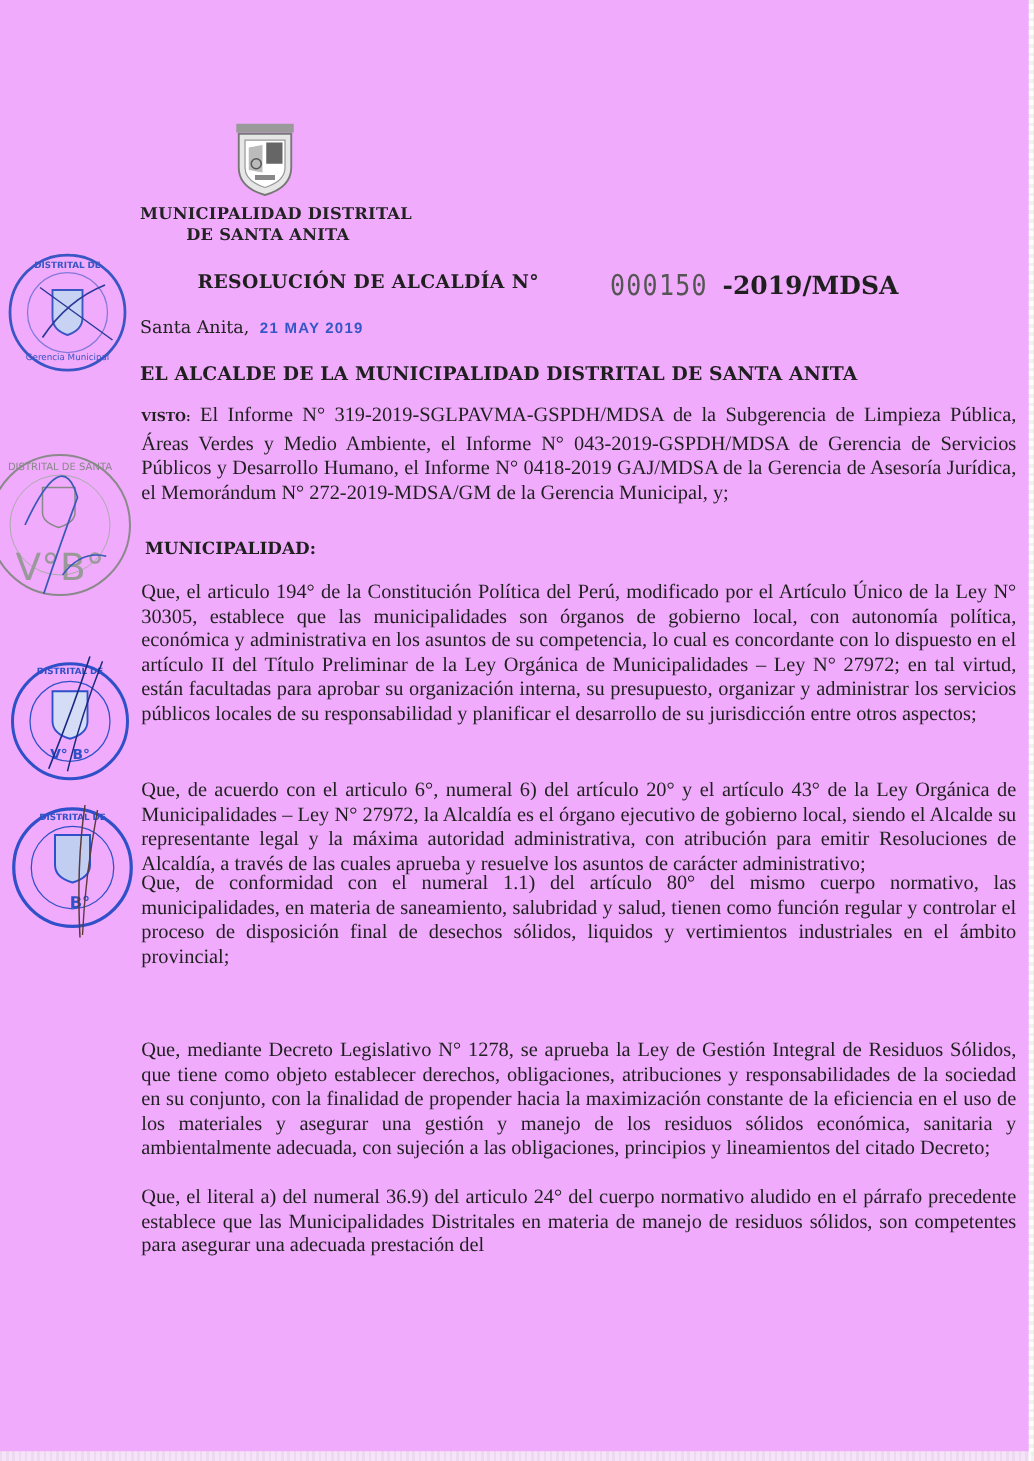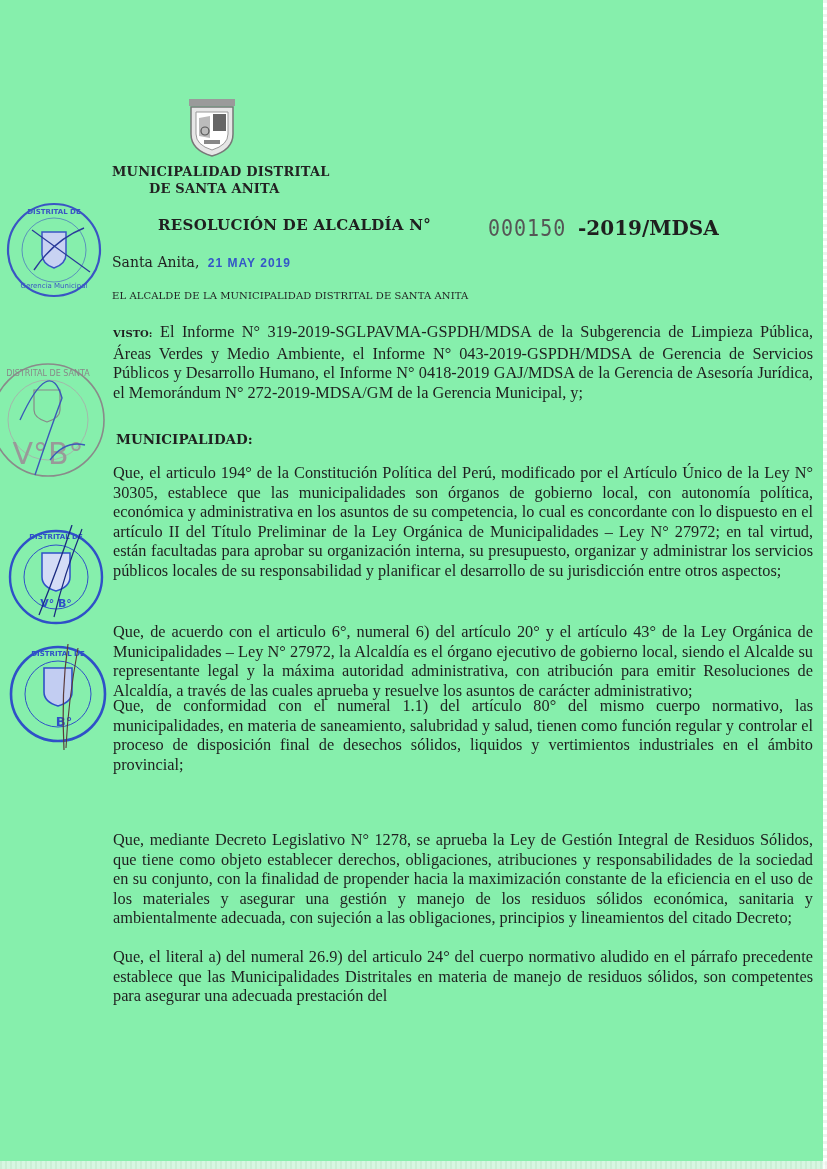--- a/index.html
+++ b/index.html
@@ -1,20 +1,20 @@
 <!DOCTYPE html>
 <html><head>
   <meta charset="utf-8">
   <style>
     html, body { margin: 0; padding: 0; background: #ffffff; }
     body {
       width: 827px; height: 1169px; position: relative; overflow: hidden;
       font-family: "DejaVu Serif", serif; color: #1a1a1a;
     }
-    .page { position: absolute; inset: 0; background: #86efac; }
+    .page { position: absolute; inset: 0; background: #f0abfc; }
     .bottom-noise {
       position: absolute; left: 0; right: 0; bottom: 0; height: 8px;
       background: repeating-linear-gradient(90deg, #e9efe8 0 2px, #fafafa 2px 5px);
       opacity: 0.7;
     }
     .right-edge {
       position: absolute; top: 0; right: 0; width: 4px; height: 100%;
       background: repeating-linear-gradient(180deg, #eef3ee 0 3px, #fff 3px 7px);
     }
     
@@ -38,21 +38,21 @@
       position: absolute; left: 420px; top: 2px; font-weight: bold; font-size: 20px; color: #1f1f1f;
     }
 
     .place-date { position: absolute; left: 112px; top: 254px; font-size: 14px; color: #222; }
     .date-stamp {
       font-family: Liberation Sans, sans-serif; font-weight: bold; color: #3456c8;
       font-size: 12px; letter-spacing: 1px; margin-left: 4px;
     }
 
     .heading-mayor {
-      position: absolute; left: 112px; top: 290px; font-weight: normal; font-size: 10px; letter-spacing: 0.1px; color: #1f1f1f;
+      position: absolute; left: 112px; top: 290px; font-weight: bold; font-size: 15px; letter-spacing: 0.1px; color: #1f1f1f;
     }
 
     .para {
       position: absolute; left: 113px; width: 700px;
       font-family: "Liberation Serif", serif; font-size: 16.3px; line-height: 19.6px;
       text-align: justify; color: #1f1f1f;
     }
     .para .lbl { font-family: "DejaVu Serif", serif; font-weight: bold; font-size: 10px; }
     .p-visto { top: 322px; }
     .considerando {
@@ -106,21 +106,21 @@
   <div class="para p-visto">
     <span class="lbl">VISTO:</span><span> El Informe N° 319-2019-SGLPAVMA-GSPDH/MDSA de la Subgerencia de Limpieza Pública, Áreas Verdes y Medio Ambiente, el Informe N° 043-2019-GSPDH/MDSA de Gerencia de Servicios Públicos y Desarrollo Humano, el Informe N° 0418-2019 GAJ/MDSA de la Gerencia de Asesoría Jurídica, el Memorándum N° 272-2019-MDSA/GM de la Gerencia Municipal, y;</span>
   </div>
 
   <div class="considerando">MUNICIPALIDAD:</div>
 
   <div class="para p1">Que, el articulo 194° de la Constitución Política del Perú, modificado por el Artículo Único de la Ley N° 30305, establece que las municipalidades son órganos de gobierno local, con autonomía política, económica y administrativa en los asuntos de su competencia, lo cual es concordante con lo dispuesto en el artículo II del Título Preliminar de la Ley Orgánica de Municipalidades – Ley N° 27972; en tal virtud, están facultadas para aprobar su organización interna, su presupuesto, organizar y administrar los servicios públicos locales de su responsabilidad y planificar el desarrollo de su jurisdicción entre otros aspectos;</div>
   <div class="para p2">Que, de acuerdo con el articulo 6°, numeral 6) del artículo 20° y el artículo 43° de la Ley Orgánica de Municipalidades – Ley N° 27972, la Alcaldía es el órgano ejecutivo de gobierno local, siendo el Alcalde su representante legal y la máxima autoridad administrativa, con atribución para emitir Resoluciones de Alcaldía, a través de las cuales aprueba y resuelve los asuntos de carácter administrativo;</div>
   <div class="para p3">Que, de conformidad con el numeral 1.1) del artículo 80° del mismo cuerpo normativo, las municipalidades, en materia de saneamiento, salubridad y salud, tienen como función regular y controlar el proceso de disposición final de desechos sólidos, liquidos y vertimientos industriales en el ámbito provincial;</div>
   <div class="para p4">Que, mediante Decreto Legislativo N° 1278, se aprueba la Ley de Gestión Integral de Residuos Sólidos, que tiene como objeto establecer derechos, obligaciones, atribuciones y responsabilidades de la sociedad en su conjunto, con la finalidad de propender hacia la maximización constante de la eficiencia en el uso de los materiales y asegurar una gestión y manejo de los residuos sólidos económica, sanitaria y ambientalmente adecuada, con sujeción a las obligaciones, principios y lineamientos del citado Decreto;</div>
-  <div class="para p5">Que, el literal a) del numeral 26.9) del articulo 24° del cuerpo normativo aludido en el párrafo precedente establece que las Municipalidades Distritales en materia de manejo de residuos sólidos, son competentes para asegurar una adecuada prestación del</div>
+  <div class="para p5">Que, el literal a) del numeral 36.9) del articulo 24° del cuerpo normativo aludido en el párrafo precedente establece que las Municipalidades Distritales en materia de manejo de residuos sólidos, son competentes para asegurar una adecuada prestación del</div>
 
   <div class="stamp" style="left:4px; top:200px;">
     <svg width="100" height="100" viewBox="0 0 100 100">
       <circle cx="50" cy="50" r="46" fill="none" stroke="#3a55c4" stroke-width="2.2"></circle>
       <circle cx="50" cy="50" r="32" fill="none" stroke="#3a55c4" stroke-width="1" opacity="0.6"></circle>
       <path d="M38 32 H62 V54 Q62 64 50 68 Q38 64 38 54 Z" fill="#c8d2f2" stroke="#3a55c4" stroke-width="1.5"></path>
       <path d="M30 70 Q50 40 80 28" fill="none" stroke="#2a3a9a" stroke-width="1.4"></path>
       <path d="M28 30 L86 72" fill="none" stroke="#2a3a9a" stroke-width="1.2"></path>
       <text x="50" y="14" font-size="7" fill="#3a55c4" text-anchor="middle" font-family="DejaVu Sans, sans-serif" font-weight="bold">DISTRITAL DE</text>
       <text x="50" y="88" font-size="7" fill="#3a55c4" text-anchor="middle" font-family="DejaVu Sans, sans-serif">Gerencia Municipal</text>

